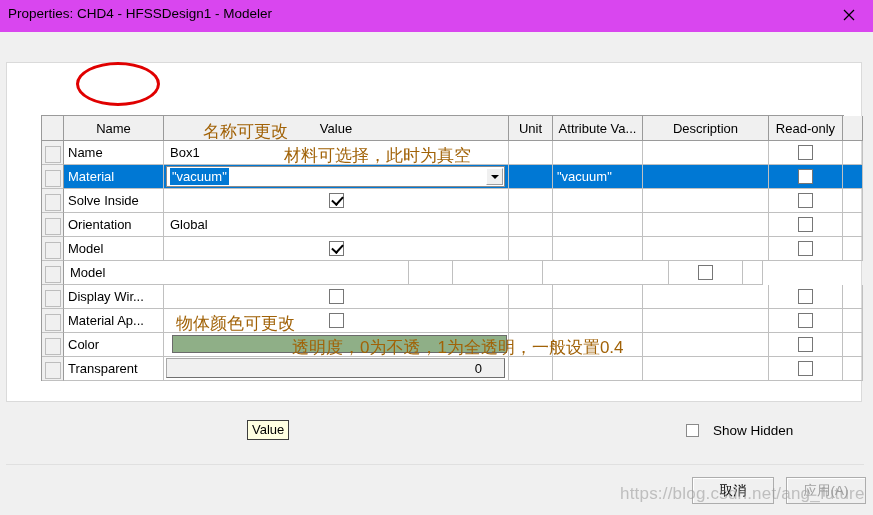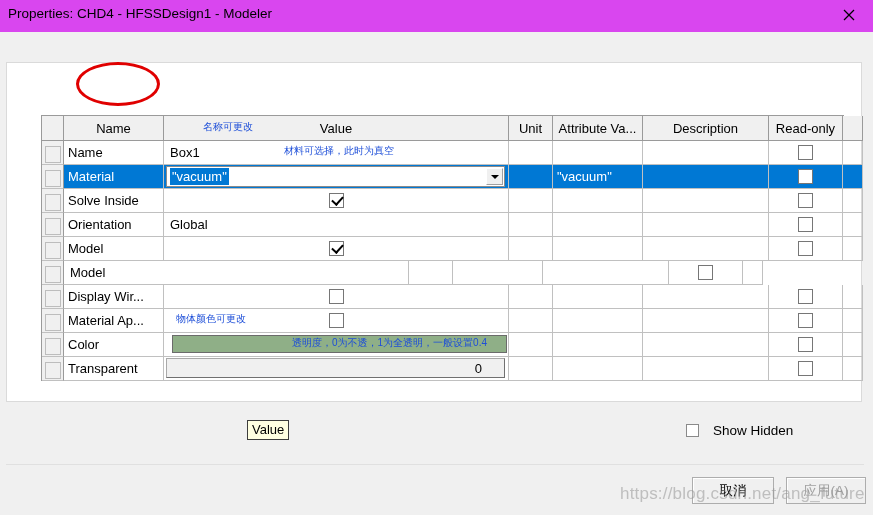--- a/index.html
+++ b/index.html
@@ -249,22 +249,22 @@
     align-items: center;
     justify-content: flex-end;
     padding-right: 22px;
     font-size: 13px;
     color: #000;
   }
 
   
   .annot {
     position: absolute;
-    color: #1d4ed8;
-    font-size: 10px;
+    color: #a16207;
+    font-size: 17px;
     white-space: nowrap;
     pointer-events: none;
     z-index: 5;
   }
 
   
   #value-tooltip {
     position: absolute;
     left: 247px; top: 388px;
     background: #ffffe1;

